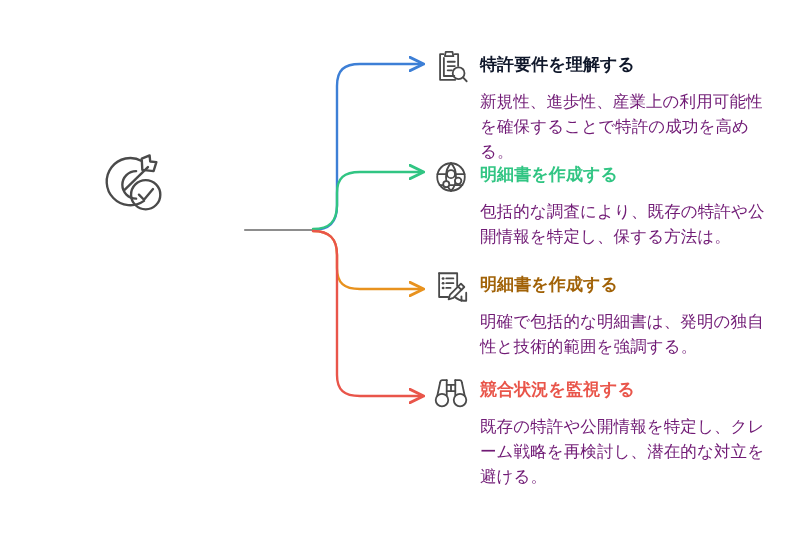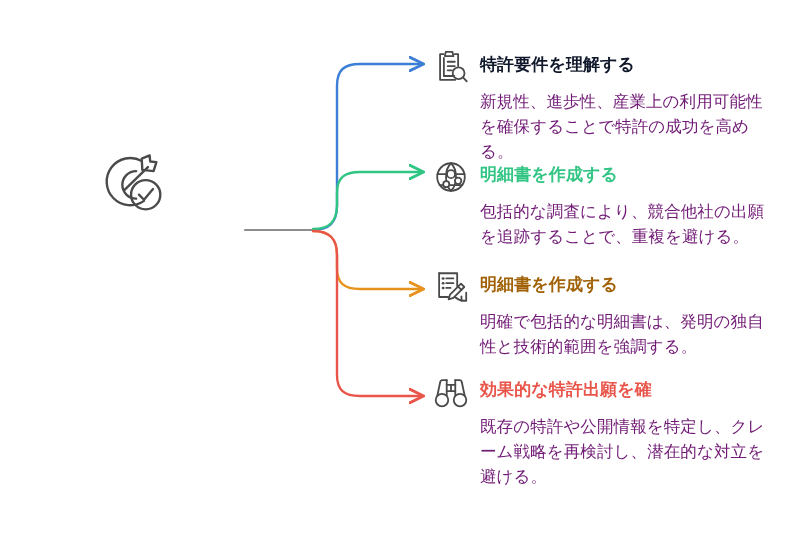--- a/index.html
+++ b/index.html
@@ -180,21 +180,21 @@
           <path d="M 8 28.5 L 32 28.5"></path>
           <path d="M 20 5.5 C 13 12 13 28 20 34.5"></path>
           <path d="M 20 5.5 C 27 12 27 28 20 34.5"></path>
           <circle cx="20" cy="17" r="4.2" fill="#ffffff"></circle>
           <circle cx="27.5" cy="24" r="3.4" fill="#ffffff"></circle>
           <circle cx="15" cy="27.5" r="3.2" fill="#ffffff"></circle>
         </g>
       </svg>
       <div class="branch-title" style="color:#31c583">明細書を作成する</div>
     </div>
-    <div class="branch-desc">包括的な調査により、競合他社の出願を追跡することで、重複を避ける。</div>
+    <div class="branch-desc">包括的な調査により、既存の特許や公開情報を特定し、保する方法は。</div>
   </div>
 
   <div class="branch" id="branch-2">
     <div class="branch-head">
       <svg class="branch-icon" viewBox="0 0 40 40">
         <g fill="none" stroke="#4a4a4a" stroke-width="1.9" stroke-linecap="round" stroke-linejoin="round">
 
           <path d="M 7.5 5.5 L 26.5 5.5 L 26.5 19"></path>
           <path d="M 7.5 5.5 L 7.5 30.5 L 17 30.5"></path>
 
@@ -228,18 +228,18 @@
 
           <path d="M 24.5 7.5 L 29 7.5 C 30.5 7.5 31.2 8.4 31.4 9.8 L 34.4 24"></path>
           <path d="M 24.5 7.5 L 24.5 23.5"></path>
           <circle cx="29.5" cy="28.5" r="6.6"></circle>
 
           <path d="M 15.5 12.5 L 24.5 12.5"></path>
           <path d="M 15.5 19 L 24.5 19"></path>
           <path d="M 20 12.5 L 20 19"></path>
         </g>
       </svg>
-      <div class="branch-title" style="color:#e9554a">効果的な特許出願を確</div>
+      <div class="branch-title" style="color:#e9554a">競合状況を監視する</div>
     </div>
     <div class="branch-desc">既存の特許や公開情報を特定し、クレーム戦略を再検討し、潜在的な対立を避ける。</div>
   </div>
 
 </div>
 
 </body></html>

